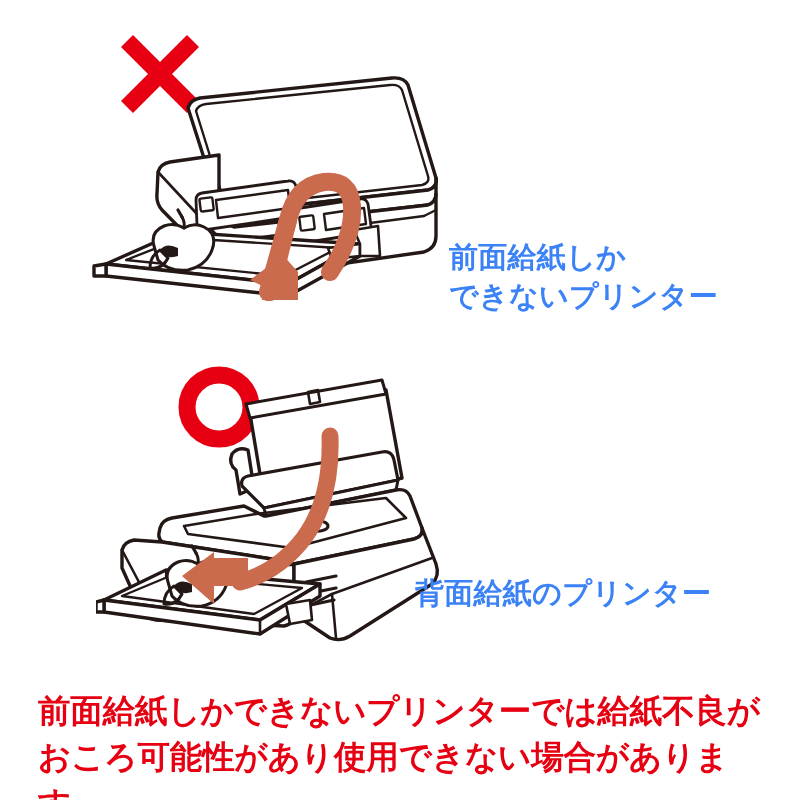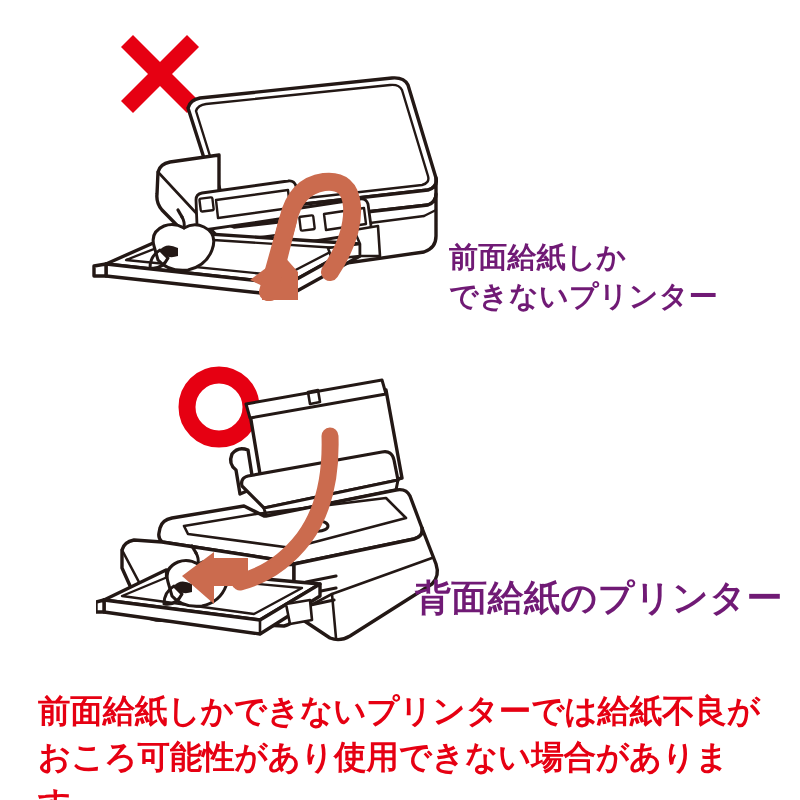--- a/index.html
+++ b/index.html
@@ -26,35 +26,35 @@
   
   .illus {
     position: absolute;
   }
   #printer-front-illustration { left: 92px; top: 60px; width: 352px; height: 262px; }
   #printer-rear-illustration  { left: 96px; top: 368px; width: 356px; height: 290px; }
 
   
   .caption {
     position: absolute;
-    color: #701a75;
+    color: #3b82f6;
     font-weight: bold;
     letter-spacing: 0.01em;
     line-height: 1.36;
     white-space: pre-line;
   }
   #caption-front {
     left: 449px;
     top: 238px;
     font-size: 29px;
   }
   #caption-rear {
     left: 415px;
     top: 574px;
-    font-size: 36px;
+    font-size: 29px;
   }
 
   
   #warning-note {
     position: absolute;
     left: 38px;
     top: 688px;
     width: 734px;
     color: #e60012;
     font-weight: bold;

